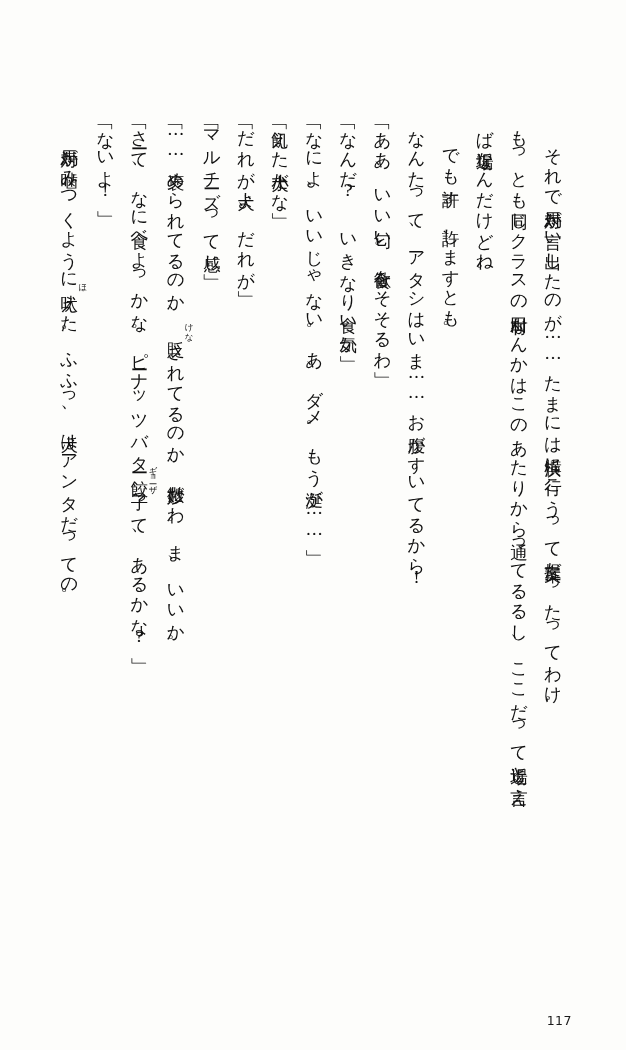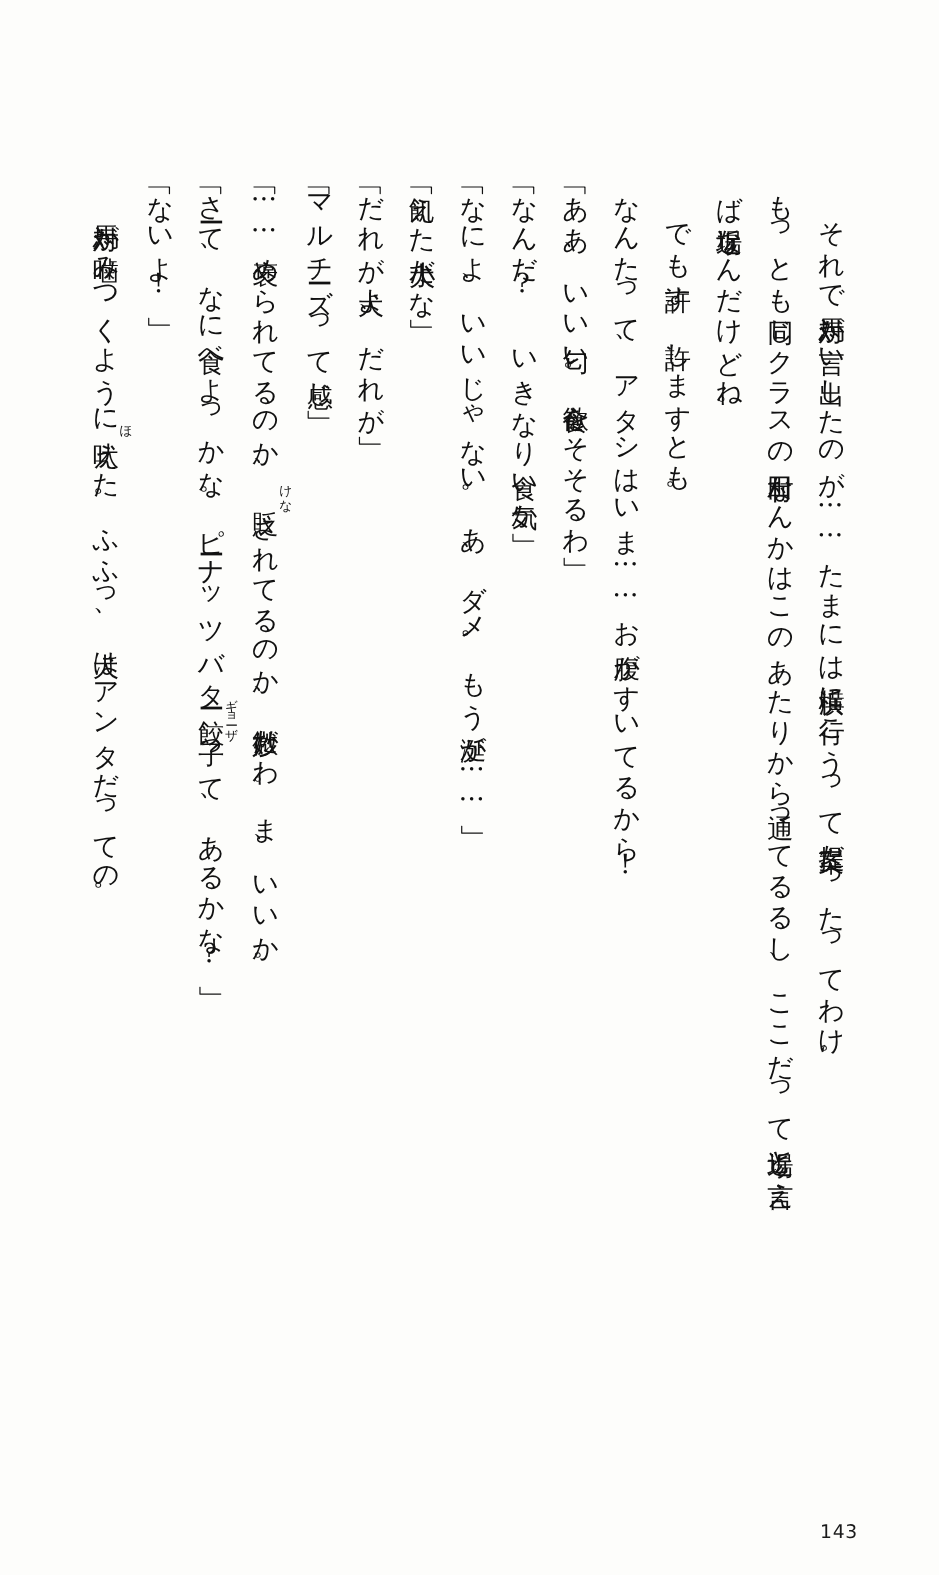--- a/index.html
+++ b/index.html
@@ -90,15 +90,15 @@
     <p>「……褒められてるのか、<ruby>貶<rt>けな</rt></ruby>されてるのか、微妙だわ。ま、いいか。</p>
 
     <p>「さーて、なに食べよっかな。ピーナッツバター<ruby>餃子<rt>ギョーザ</rt></ruby>って、あるかな?」</p>
 
     <p>「ないよ!」</p>
 
     <p class="indent">対馬が噛みつくように<ruby>吠<rt>ほ</rt></ruby>えた。ふふっ、犬はアンタだっての。</p>
 
   </div>
 
-  <div id="page-number">143</div>
+  <div id="page-number">117</div>
 
 </div>
 
 </body></html>

